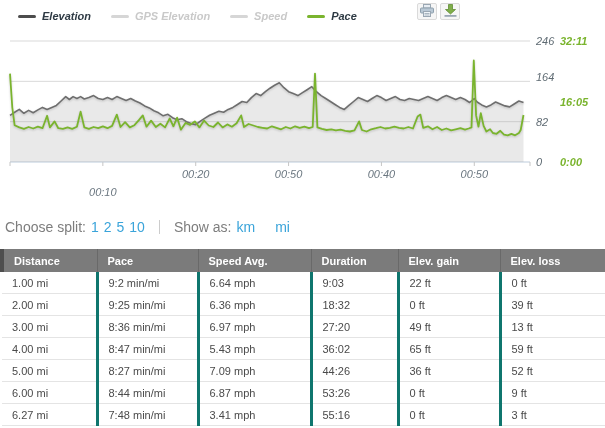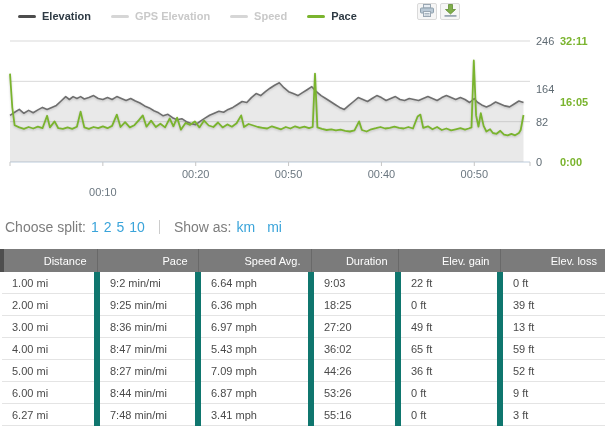--- a/index.html
+++ b/index.html
@@ -2,21 +2,21 @@
 <html><head>
 <meta charset="utf-8">
 <style>
   html,body{margin:0;padding:0;background:#fff;}
   body{
     width:605px;height:428px;overflow:hidden;position:relative;
     font-family:"Liberation Sans","DejaVu Sans",sans-serif;
     font-size:11px;color:#444;
   }
   
-  .chart-section{position:absolute;left:0;top:0;width:496px;height:200px;}
+  .chart-section{position:absolute;left:0;top:0;width:496px;height:200px;font-style:italic;}
   .legend{position:absolute;left:18px;top:10px;display:flex;gap:20px;align-items:center;}
   .legend-item{display:flex;align-items:center;gap:6px;cursor:pointer;}
   .legend-swatch{display:inline-block;width:18px;height:3px;border-radius:2px;}
   .legend-label{font-weight:bold;font-size:11px;color:#2e3a44;}
   .legend-item.disabled .legend-label{color:#c9c9c9;}
   .chart-actions{position:absolute;top:3px;right:36px;display:flex;gap:3px;}
   .icon-btn{width:20px;height:17px;border:1px solid #dadada;border-radius:2px;
     background:#f6f6f6;display:flex;align-items:center;justify-content:center;
     padding:0;cursor:pointer;}
   #chart-svg{position:absolute;left:0;top:28px;}
@@ -26,26 +26,26 @@
   .axis-label.xtick{color:#6b7780;}
   
   .controls-row{position:absolute;left:5px;top:219px;display:flex;align-items:center;
     gap:5px;color:#7d7d7d;font-size:14px;}
   .controls-row a{text-decoration:none;cursor:pointer;}
   .controls-divider{display:inline-block;width:0;height:14px;border-left:1px solid #ccc;margin:0 9px;}
   
   .splits-table{position:absolute;left:0;top:249px;width:605px;border-collapse:collapse;
     font-size:11px;table-layout:fixed;}
   .splits-table th{
-    background:#7b7b7b;color:#fff;font-weight:normal;text-align:right;
+    background:#7b7b7b;color:#fff;font-weight:bold;text-align:left;
     padding:5px 10px;border-left:1px solid #696969;height:13px;
   }
   .splits-table th:first-child{border-left:4px solid #4e4e4e;}
   .splits-table td{
-    padding:4px 10px;border-bottom:1px solid #e4e4e4;border-left:6px solid #0f766e;
+    padding:4px 10px;border-bottom:1px solid #e4e4e4;border-left:3px solid #0f766e;
     color:#4a4a4a;height:13px;background:#fff;
   }
   .splits-table td:first-child{border-left:none;}
 </style>
 </head>
 <body>
 
 <div class="chart-section">
 
   <div class="legend" id="legend">
@@ -103,21 +103,21 @@
       <line x1="530" x2="530" y1="134" y2="138" stroke="#c6c6c6"></line>
       <polygon points="10.0,87.3 14.6,84.3 19.3,81.4 23.9,85.3 28.6,82.4 33.2,84.8 37.9,81.9 42.5,79.4 47.1,81.4 51.8,79.4 56.4,77.4 61.1,73.0 65.7,68.6 69.4,71.5 73.1,68.6 76.9,70.5 80.6,68.6 84.3,71.0 88.9,69.6 93.6,67.6 98.2,70.5 102.9,71.5 107.5,69.6 112.1,71.5 116.8,68.6 121.4,70.5 126.1,72.5 130.7,70.5 135.4,73.0 140.0,75.0 144.6,77.9 149.3,79.9 153.9,82.8 158.6,84.8 163.2,87.8 167.9,86.3 172.5,89.7 177.1,91.7 181.8,90.7 186.4,93.7 191.1,95.6 195.7,96.6 200.4,93.2 205.0,90.2 209.6,87.3 214.3,85.3 218.9,83.3 223.6,84.3 228.2,81.4 232.9,79.4 237.5,76.5 242.1,73.5 246.8,74.5 251.4,69.6 256.1,65.6 260.7,67.6 265.4,63.7 270.0,60.2 274.6,57.3 279.3,54.8 283.9,59.7 288.6,63.7 293.2,65.6 297.9,67.6 302.5,64.6 307.1,61.7 311.8,58.7 316.4,63.7 321.1,67.6 325.7,70.5 330.4,73.5 335.0,76.5 339.6,79.4 344.3,81.4 348.9,77.4 353.6,73.5 358.2,69.6 362.9,71.5 367.5,73.5 372.1,70.5 376.8,67.6 381.4,69.6 386.1,72.5 390.7,70.5 395.4,68.6 400.0,71.5 404.6,72.5 409.3,70.5 413.9,71.5 418.6,72.5 423.2,70.5 427.9,68.6 432.5,70.5 437.1,72.5 441.8,69.6 446.4,67.6 451.1,69.6 455.7,71.5 460.4,69.6 465.0,71.5 469.6,74.5 474.3,70.5 477.1,74.0 481.7,76.9 486.4,78.9 491.0,76.9 495.6,74.0 500.3,76.0 504.9,77.9 509.6,78.9 514.2,76.0 518.9,73.0 523.5,74.5 523.5,134 10.0,134" fill="rgba(168,168,168,0.25)"></polygon>
       <g style="filter:drop-shadow(0px 1.5px 1px rgba(0,0,0,0.18))">
         <polyline points="10.0,87.3 14.6,84.3 19.3,81.4 23.9,85.3 28.6,82.4 33.2,84.8 37.9,81.9 42.5,79.4 47.1,81.4 51.8,79.4 56.4,77.4 61.1,73.0 65.7,68.6 69.4,71.5 73.1,68.6 76.9,70.5 80.6,68.6 84.3,71.0 88.9,69.6 93.6,67.6 98.2,70.5 102.9,71.5 107.5,69.6 112.1,71.5 116.8,68.6 121.4,70.5 126.1,72.5 130.7,70.5 135.4,73.0 140.0,75.0 144.6,77.9 149.3,79.9 153.9,82.8 158.6,84.8 163.2,87.8 167.9,86.3 172.5,89.7 177.1,91.7 181.8,90.7 186.4,93.7 191.1,95.6 195.7,96.6 200.4,93.2 205.0,90.2 209.6,87.3 214.3,85.3 218.9,83.3 223.6,84.3 228.2,81.4 232.9,79.4 237.5,76.5 242.1,73.5 246.8,74.5 251.4,69.6 256.1,65.6 260.7,67.6 265.4,63.7 270.0,60.2 274.6,57.3 279.3,54.8 283.9,59.7 288.6,63.7 293.2,65.6 297.9,67.6 302.5,64.6 307.1,61.7 311.8,58.7 316.4,63.7 321.1,67.6 325.7,70.5 330.4,73.5 335.0,76.5 339.6,79.4 344.3,81.4 348.9,77.4 353.6,73.5 358.2,69.6 362.9,71.5 367.5,73.5 372.1,70.5 376.8,67.6 381.4,69.6 386.1,72.5 390.7,70.5 395.4,68.6 400.0,71.5 404.6,72.5 409.3,70.5 413.9,71.5 418.6,72.5 423.2,70.5 427.9,68.6 432.5,70.5 437.1,72.5 441.8,69.6 446.4,67.6 451.1,69.6 455.7,71.5 460.4,69.6 465.0,71.5 469.6,74.5 474.3,70.5 477.1,74.0 481.7,76.9 486.4,78.9 491.0,76.9 495.6,74.0 500.3,76.0 504.9,77.9 509.6,78.9 514.2,76.0 518.9,73.0 523.5,74.5" fill="none" stroke="#6e6e6e" stroke-width="1.6" stroke-linejoin="round"></polyline>
         <polyline points="10.0,45.6 12.3,79.5 14.6,97.2 19.3,99.4 23.9,100.9 28.6,99.0 33.2,100.5 37.9,98.7 42.5,100.2 47.1,87.8 49.9,99.4 54.6,93.4 58.3,100.2 62.9,100.9 67.6,99.4 72.2,100.9 76.9,98.7 80.6,83.6 84.3,99.4 88.9,100.9 93.6,99.0 98.2,100.2 102.9,98.3 107.5,100.2 112.1,97.9 116.8,86.6 120.5,99.0 125.1,94.1 129.8,99.4 134.4,97.2 139.1,91.9 142.8,87.4 146.5,98.7 151.1,92.6 155.8,99.0 160.4,95.7 165.1,99.4 169.7,90.4 173.4,98.3 177.1,89.6 180.9,101.7 185.5,94.9 190.1,96.8 194.8,93.4 199.4,99.4 204.1,92.6 208.7,97.5 213.4,99.0 218.0,94.5 222.6,99.4 227.3,96.4 231.9,98.7 236.6,95.3 241.2,87.4 244.0,99.0 248.6,96.0 253.3,97.5 257.9,99.0 262.6,99.8 267.2,100.5 271.9,98.3 276.5,99.8 281.1,101.3 285.8,99.0 290.4,100.5 295.1,98.3 299.7,99.8 304.4,98.7 309.0,100.2 312.7,99.0 315.0,45.6 317.4,99.4 322.0,100.9 326.6,102.0 331.3,101.3 335.9,102.4 340.6,101.7 345.2,102.8 349.9,103.5 354.5,102.4 359.1,93.4 361.9,102.0 366.6,103.5 371.2,101.3 375.9,100.2 380.5,99.0 385.1,100.5 389.8,99.8 394.4,98.7 399.1,99.8 403.7,100.5 408.4,99.0 413.0,100.5 417.6,88.5 420.4,86.6 423.2,99.8 427.9,98.3 432.5,101.3 437.1,99.0 441.8,102.0 446.4,100.5 451.1,102.4 455.7,101.3 460.4,100.2 465.0,101.7 468.7,100.5 471.5,99.4 473.8,32.5 476.1,87.4 478.5,98.7 480.8,85.1 483.6,97.9 486.4,103.5 490.1,101.3 492.9,105.0 496.6,105.8 500.3,102.8 504.0,106.6 507.7,107.3 511.4,105.8 515.1,107.3 518.9,105.0 520.7,102.0 523.5,87.0" fill="none" stroke="#7ab42e" stroke-width="1.8" stroke-linejoin="round"></polyline>
       </g>
     </svg>
 
   <div id="axis-labels">
       <div class="axis-label elev" style="left:536px;top:41px;transform:translateY(-54%);">246</div>
-      <div class="axis-label elev" style="left:536px;top:89px;transform:translateY(-54%);">164</div>
+      <div class="axis-label elev" style="left:536px;top:77px;transform:translateY(-54%);">164</div>
       <div class="axis-label elev" style="left:536px;top:121.66666666666667px;transform:translateY(-54%);">82</div>
       <div class="axis-label elev" style="left:536px;top:162px;transform:translateY(-54%);">0</div>
       <div class="axis-label pace" style="left:560px;top:41px;transform:translateY(-54%);color:#7ab42e;">32:11</div>
       <div class="axis-label pace" style="left:560px;top:101.53195786595407px;transform:translateY(-54%);color:#7ab42e;">16:05</div>
       <div class="axis-label pace" style="left:560px;top:162px;transform:translateY(-54%);color:#7ab42e;">0:00</div>
       <div class="axis-label xtick" style="left:102.85714285714286px;top:186px;transform:translateX(-50%);">00:10</div>
       <div class="axis-label xtick" style="left:195.71428571428572px;top:168px;transform:translateX(-50%);">00:20</div>
       <div class="axis-label xtick" style="left:288.57142857142856px;top:168px;transform:translateX(-50%);">00:50</div>
       <div class="axis-label xtick" style="left:381.42857142857144px;top:168px;transform:translateX(-50%);">00:40</div>
       <div class="axis-label xtick" style="left:474.28571428571433px;top:168px;transform:translateX(-50%);">00:50</div>
@@ -127,21 +127,21 @@
 <div class="controls-row">
   <span>Choose split:</span>
   <span id="split-links" style="display:flex;gap:5px;">
       <a style="color:#3aa4da">1</a>
       <a style="color:#3aa4da">2</a>
       <a style="color:#3aa4da">5</a>
       <a style="color:#3aa4da">10</a>
     </span>
   <span class="controls-divider"></span>
   <span>Show as:</span>
-  <span id="unit-links" style="display:flex;gap:12px;">
+  <span id="unit-links" style="display:flex;gap:20px;">
       <a style="color:#3aa4da">km</a>
       <a style="color:#3aa4da">mi</a>
     </span>
 </div>
 
 <table class="splits-table">
   <colgroup id="table-cols">
       <col style="width:95px">
       <col style="width:101px">
       <col style="width:113px">
@@ -165,21 +165,21 @@
         <td>9:2 min/mi</td>
         <td>6.64 mph</td>
         <td>9:03</td>
         <td>22 ft</td>
         <td>0 ft</td>
       </tr>
       <tr>
         <td>2.00 mi</td>
         <td>9:25 min/mi</td>
         <td>6.36 mph</td>
-        <td>18:25</td>
+        <td>18:32</td>
         <td>0 ft</td>
         <td>39 ft</td>
       </tr>
       <tr>
         <td>3.00 mi</td>
         <td>8:36 min/mi</td>
         <td>6.97 mph</td>
         <td>27:20</td>
         <td>49 ft</td>
         <td>13 ft</td>

